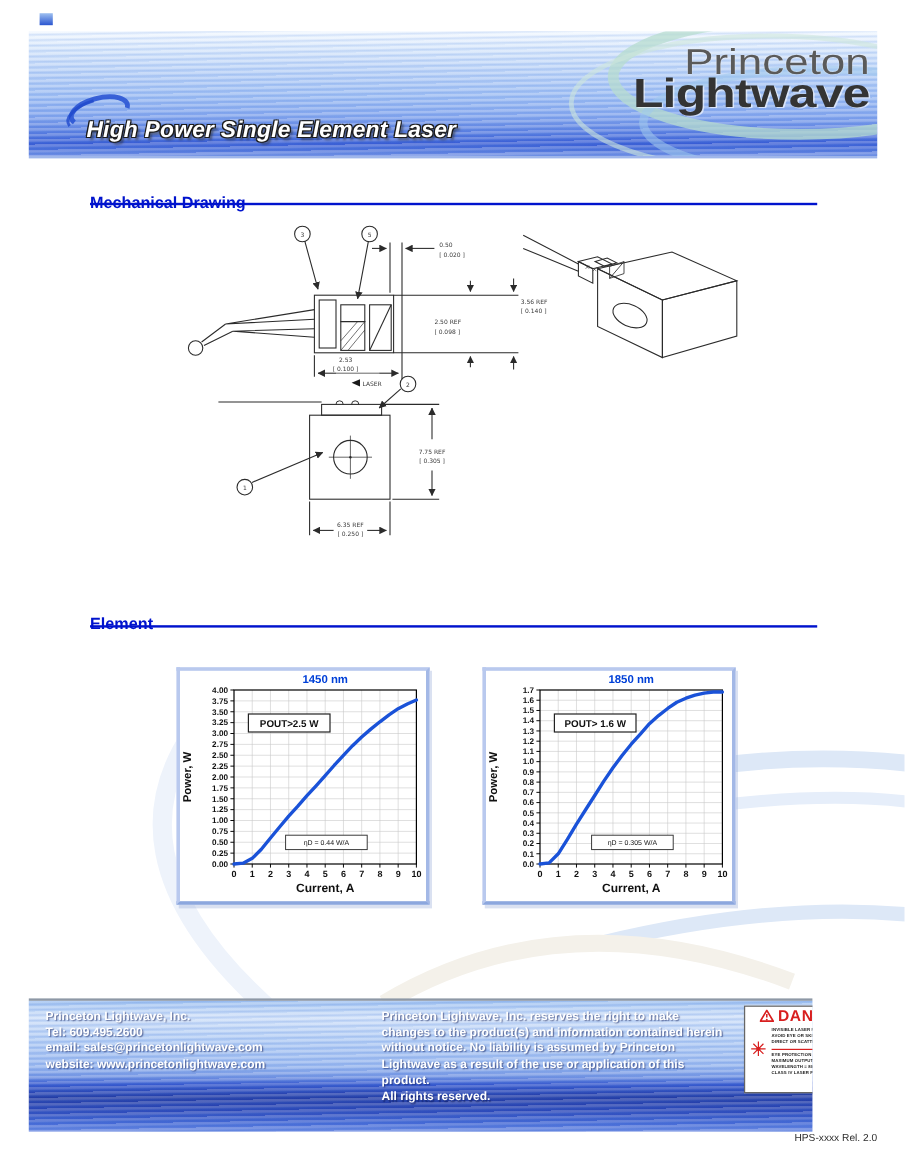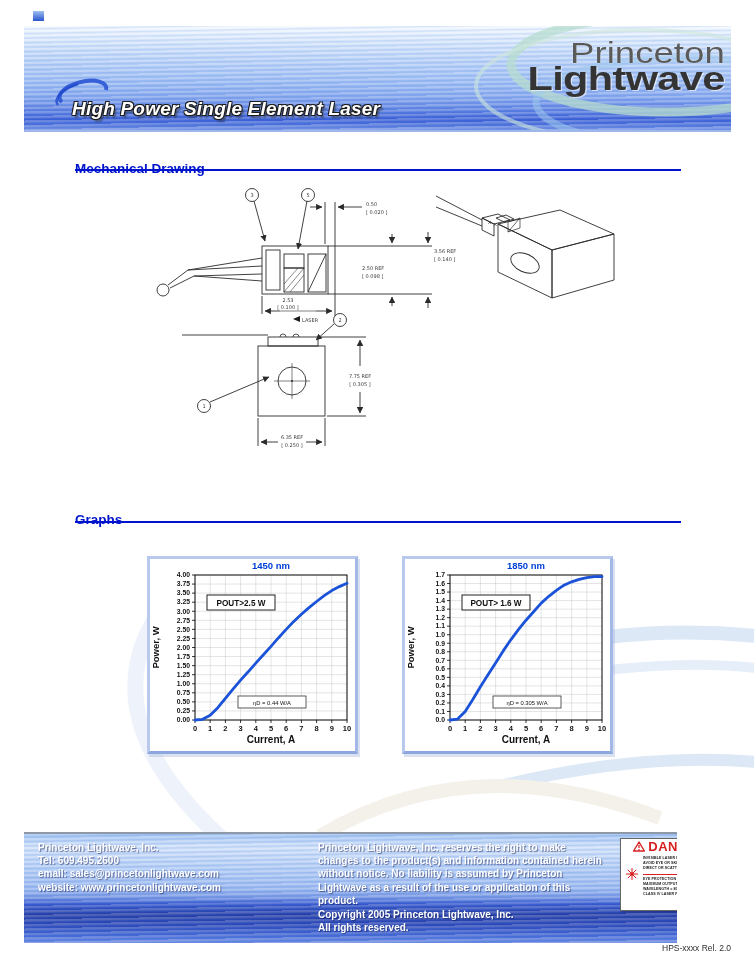--- a/index.html
+++ b/index.html
@@ -186,21 +186,21 @@
       <text x="162" y="259" text-anchor="middle">6.35  REF</text>
       <text x="162" y="266.5" text-anchor="middle">[ 0.250 ]</text>
       <text x="172" y="141.5">LASER</text>
       <text x="122" y="17.2" text-anchor="middle">3</text>
       <text x="178" y="17.2" text-anchor="middle">5</text>
       <text x="74" y="228.2" text-anchor="middle">1</text>
       <text x="210" y="142.2" text-anchor="middle">2</text>
     </g>
   </svg>
 
-  <h2 class="sec-h" id="graphs-h">Graphs</h2>
+  <h2 class="sec-h" id="graphs-h">Element</h2>
   <div class="sec-rule" id="graphs-rule"></div>
 
   <svg class="decor" width="754" height="320" viewBox="0 0 754 320">
     <path d="M520,96 Q640,68 756,80" stroke="#dde8f7" stroke-width="14" fill="none"></path>
     <path d="M540,124 Q665,102 756,112" stroke="#e6eefa" stroke-width="10" fill="none"></path>
     <path d="M500,230 Q640,196 756,206" stroke="#dde8f7" stroke-width="12" fill="none"></path>
     <path d="M180,30 Q70,150 230,290" stroke="#eef3fb" stroke-width="16" fill="none"></path>
     <path d="M320,280 Q470,190 660,262" stroke="#f4f1ea" stroke-width="14" fill="none"></path>
   </svg>
 
@@ -398,21 +398,20 @@
     <div class="f-col" id="f-left">
       <div>Princeton Lightwave, Inc.</div>
       <div>Tel: 609.495.2600</div>
       <div>email: sales@princetonlightwave.com</div>
       <div>website: www.princetonlightwave.com</div>
     </div>
     <div class="f-col" id="f-mid">
       <div>Princeton Lightwave, Inc. reserves the right to make changes to the product(s) and information contained herein without notice. No liability is assumed by Princeton Lightwave as a result of the use or application of this product.</div>
     </div>
     <div class="f-col" id="f-copy">
-      <div>Copyright 2005 Princeton Lightwave, Inc.</div>
       <div>All rights reserved.</div>
     </div>
 
     <div class="danger">
       <div class="danger-head">
         <svg width="12" height="11" viewBox="0 0 12 11">
           <path d="M6,1 L11.4,10 H0.6 Z" fill="none" stroke="#d81f1f" stroke-width="1.4" stroke-linejoin="round"></path>
           <path d="M6,4 V7" stroke="#d81f1f" stroke-width="1.3"></path>
           <circle cx="6" cy="8.7" r="0.8" fill="#d81f1f"></circle>
         </svg>

